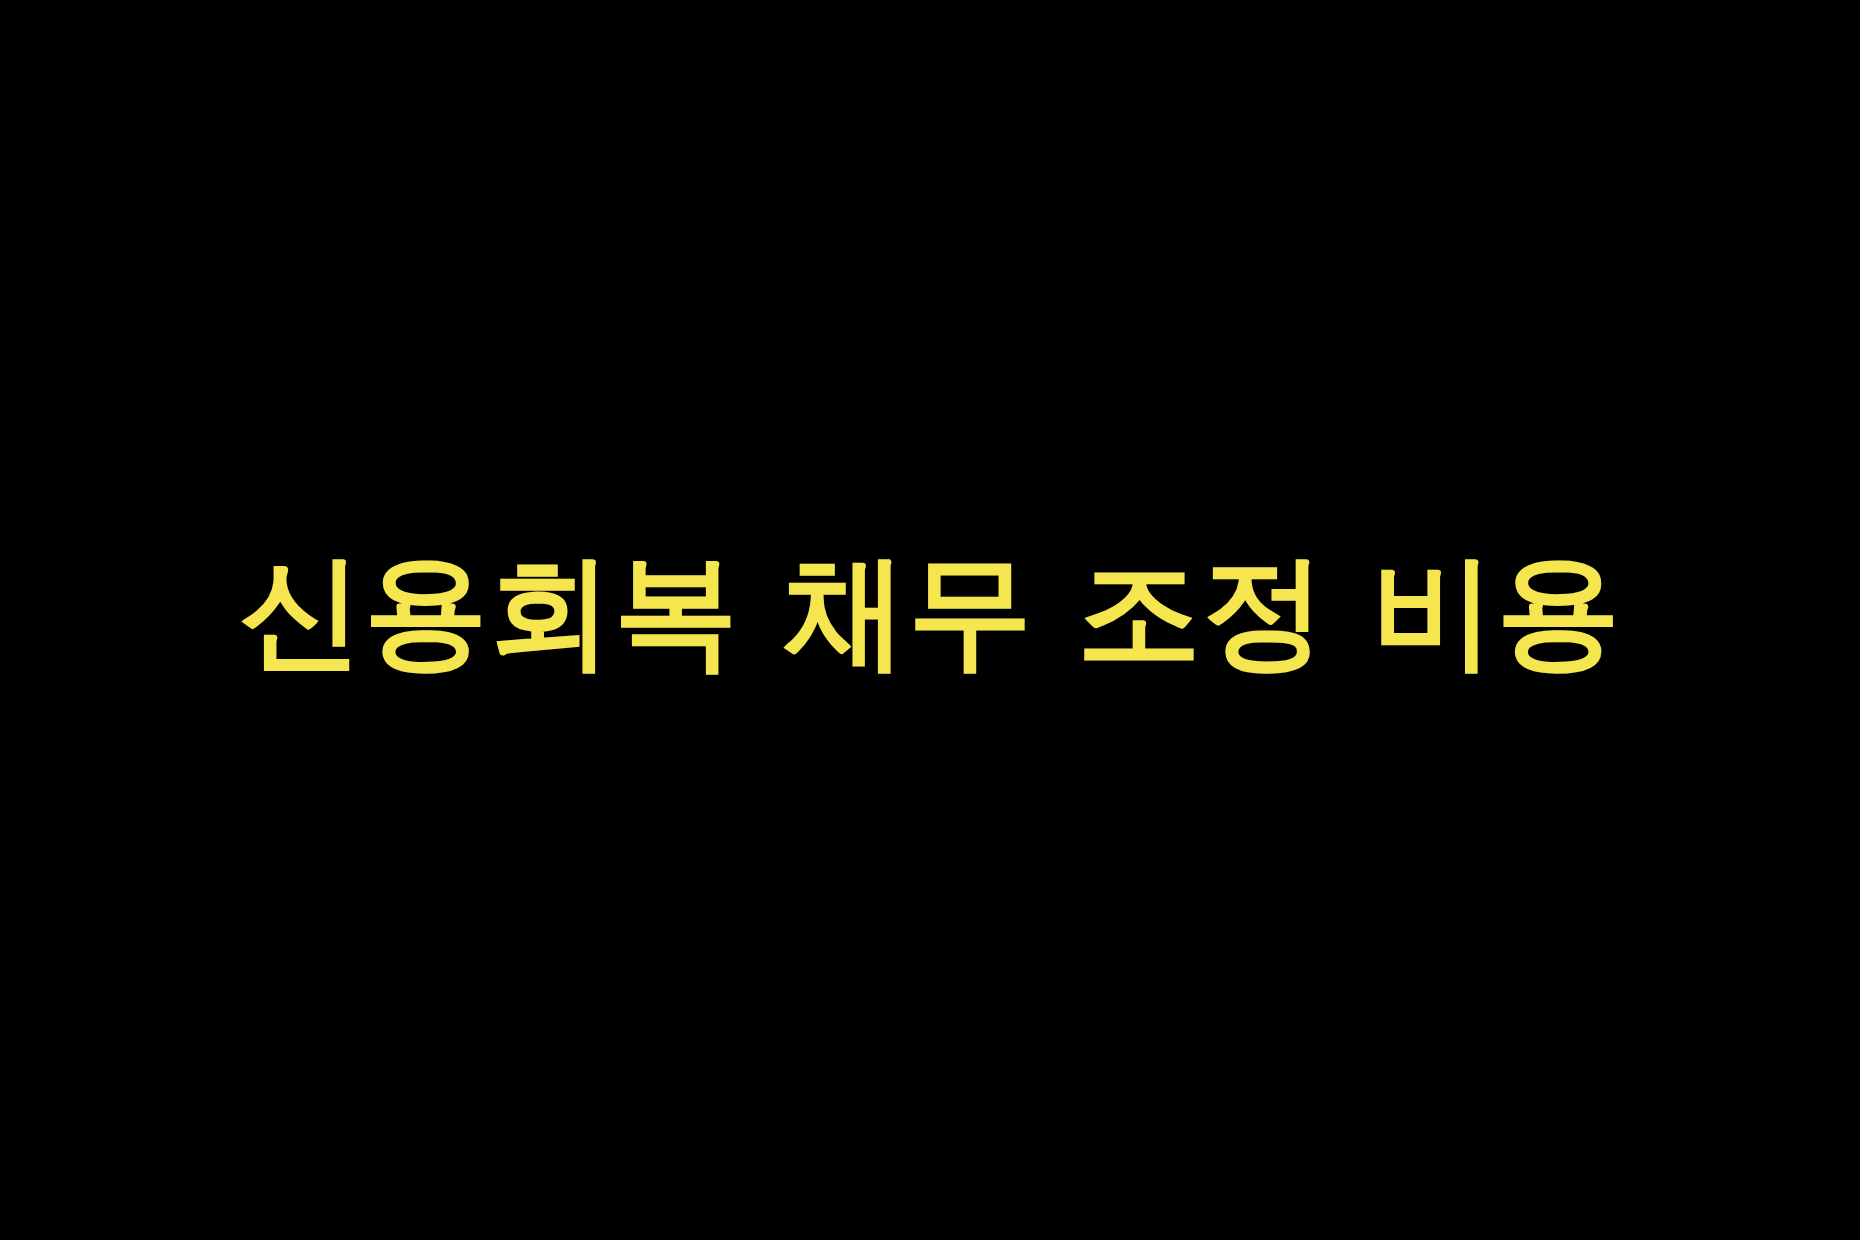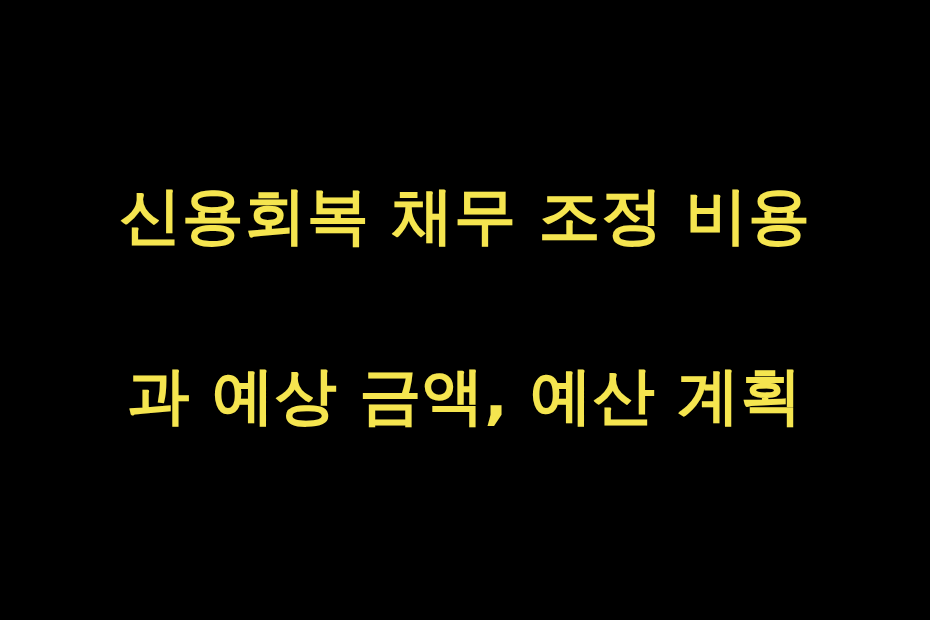--- a/index.html
+++ b/index.html
@@ -57,17 +57,16 @@
 </style>
 </head>
 <body>
 
 <div class="title-card" style="background: #000000;">
 
   <div class="headline-wrap">
 
     <h1 class="headline" style="color: rgb(245, 229, 79);">
       <span class="headline-line">신용회복 채무 조정 비용</span>
-      <span class="headline-line">과 예상 금액, 예산 계획</span>
     </h1>
 
   </div>
 </div>
 
 </body></html>

